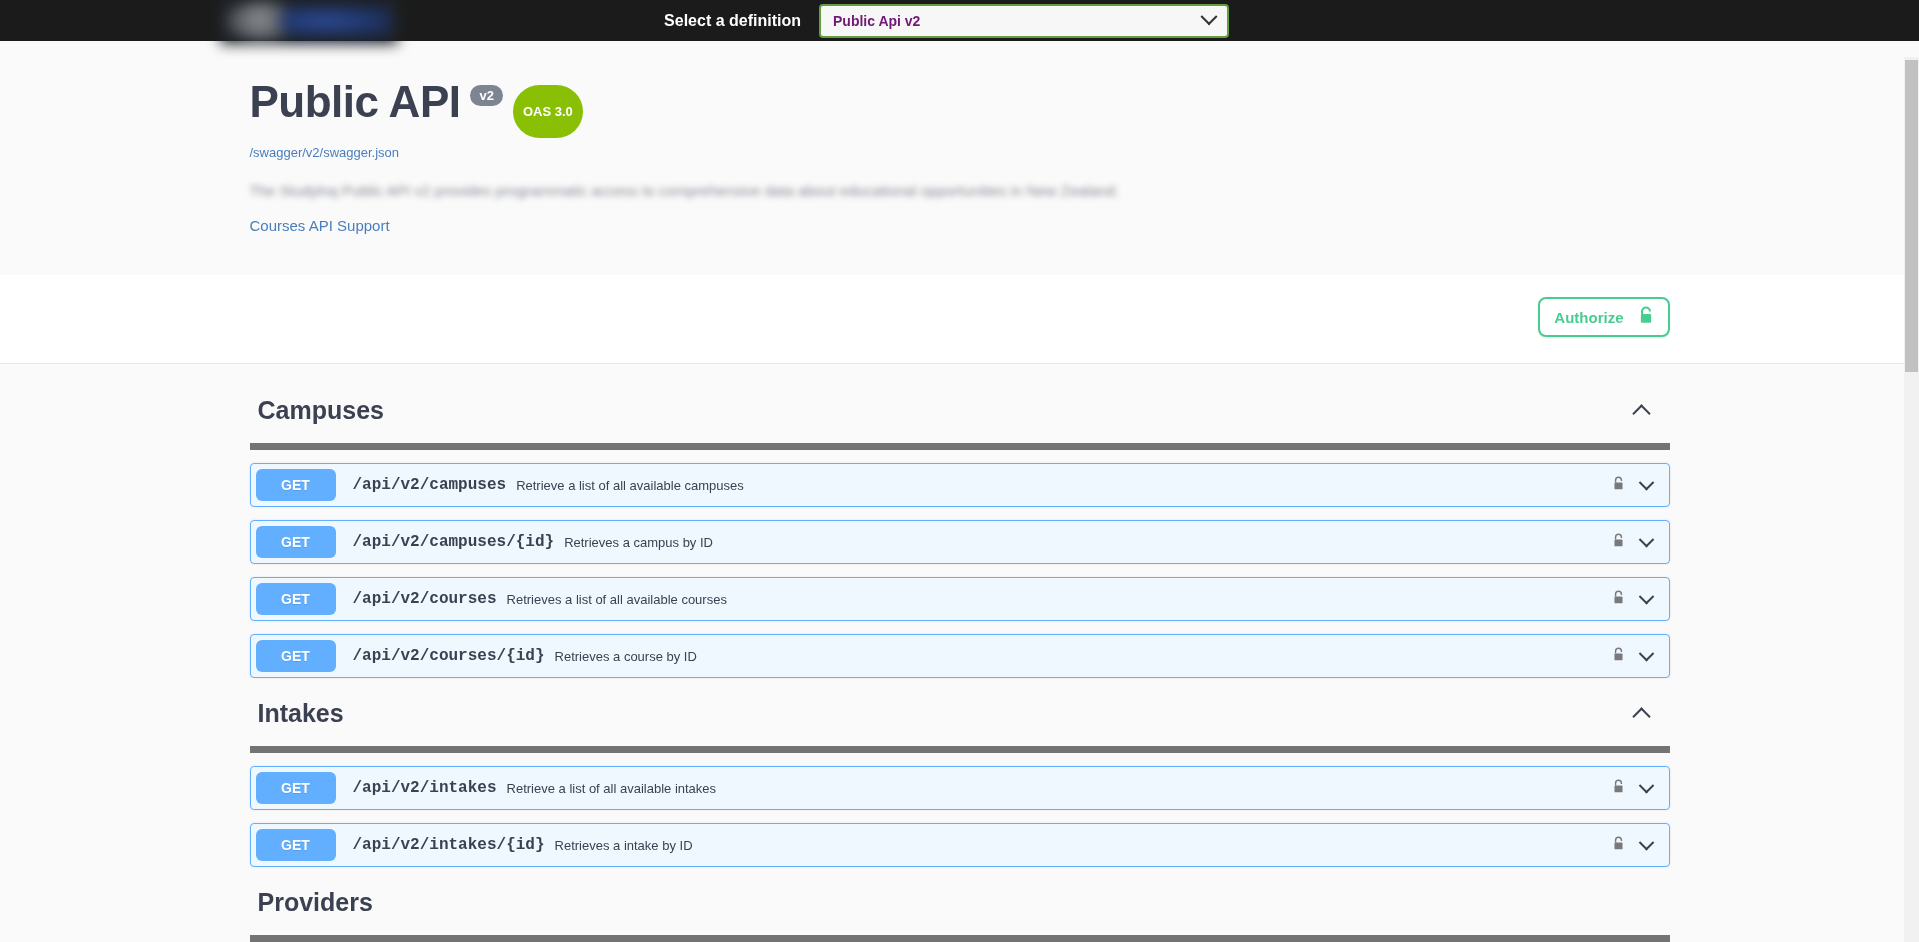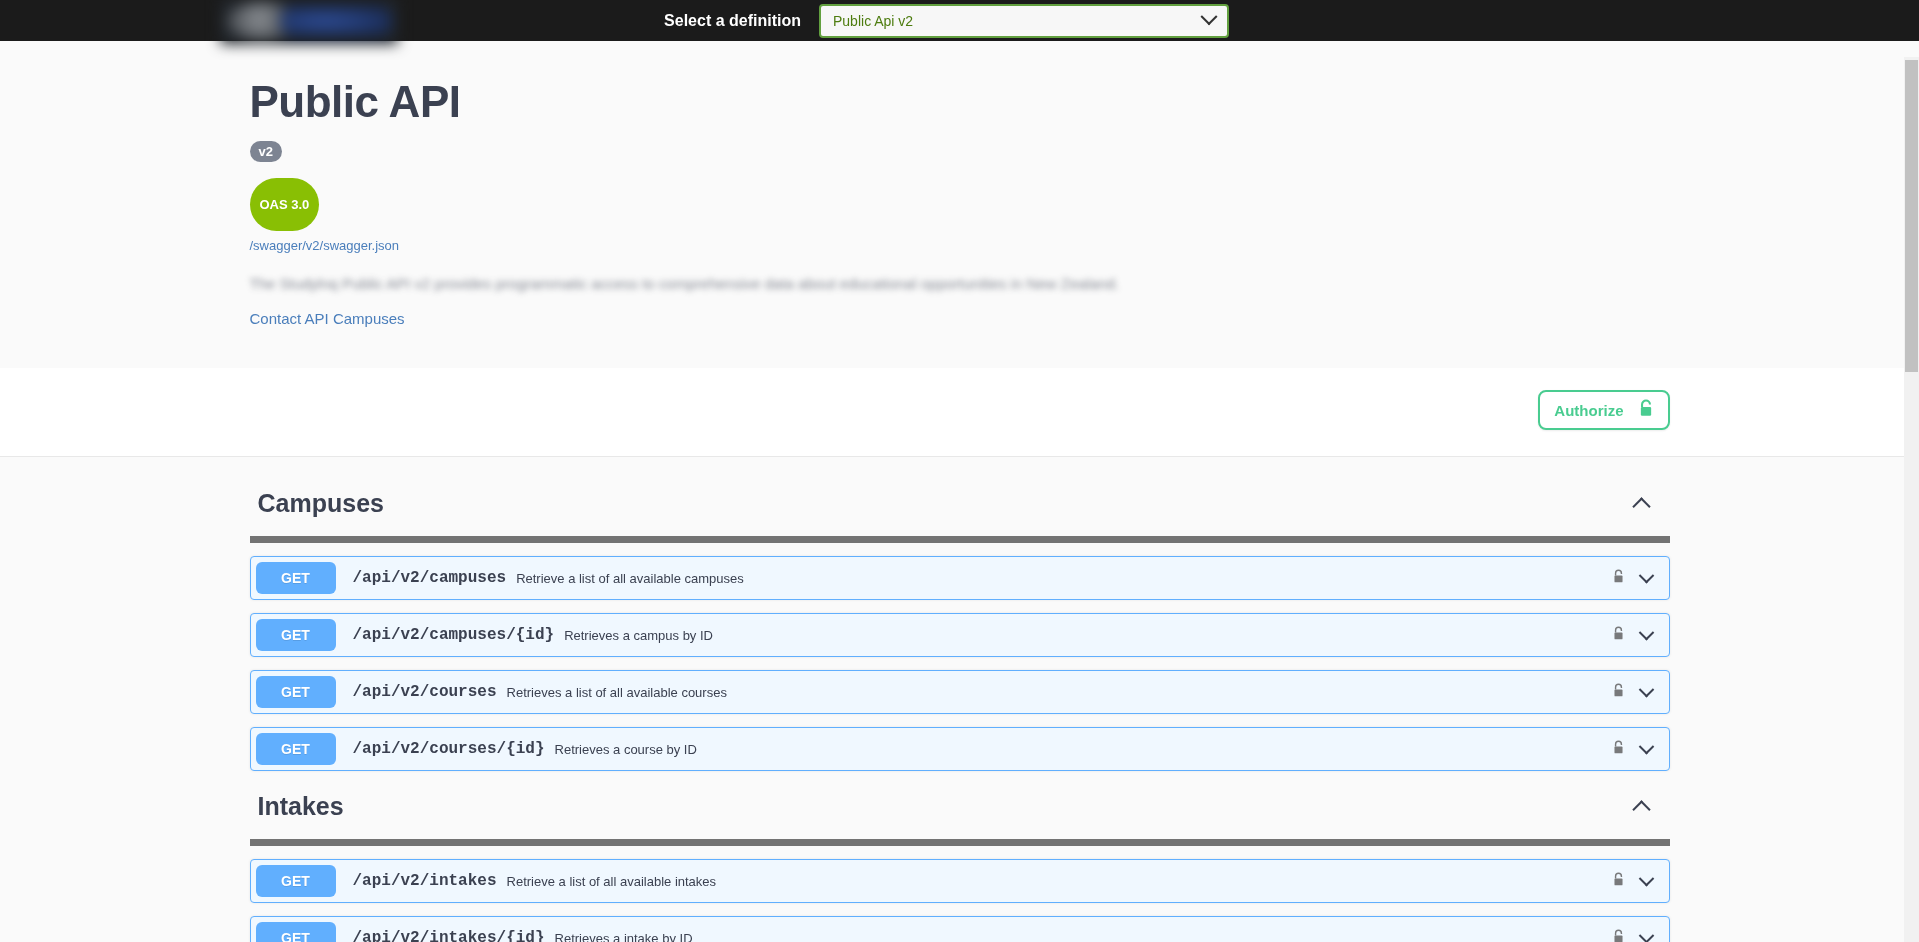--- a/index.html
+++ b/index.html
@@ -69,22 +69,22 @@
     border-radius: 4px;
     background: #f7f7f7;
     display: flex;
     align-items: center;
     padding: 0 12px;
     position: relative;
     cursor: pointer;
   }
   .def-select span.val {
     font-size: 14px;
-    font-weight: normal;
-    color: #4d7c0f;
+    font-weight: bold;
+    color: #701a75;
   }
   .def-select .chev {
     margin-left: auto;
     width: 12px; height: 12px;
     border-right: 2px solid #333;
     border-bottom: 2px solid #333;
     transform: rotate(45deg) translate(-3px,-3px);
   }
 
   
@@ -94,21 +94,20 @@
   }
   .wrap {
     width: 1460px;
     margin: 0 auto;
     padding: 0 20px;
   }
   .title-row {
     display: flex;
     align-items: flex-start;
     gap: 10px;
-    flex-direction: column;
   }
   h1.api-title {
     font-size: 44px;
     line-height: 46px;
     margin: 0;
     font-weight: bold;
     color: #3b4151;
     letter-spacing: -0.5px;
   }
   .badge-version {
@@ -301,21 +300,21 @@
 
   <div class="info-band">
     <div class="wrap">
       <div class="title-row">
         <h1 class="api-title">Public API</h1>
         <span class="badge-version">v2</span>
         <span class="badge-oas">OAS 3.0</span>
       </div>
       <a class="api-url" href="#">/swagger/v2/swagger.json</a>
       <div class="api-desc">The Studylnq Public API v2 provides programmatic access to comprehensive data about educational opportunities in New Zealand.</div>
-      <a class="contact-link" href="#">Contact API Campuses</a>
+      <a class="contact-link" href="#">Courses API Support</a>
     </div>
   </div>
 
   <div class="auth-band">
     <div class="auth-inner">
       <button class="btn-authorize">
         <span>Authorize</span>
         <span>
           <svg width="16" height="19" viewBox="0 0 20 24" aria-hidden="true">
             <path d="M5 10 V7 a5 5 0 0 1 10 0" fill="none" stroke="#49cc90" stroke-width="2.6"></path>

